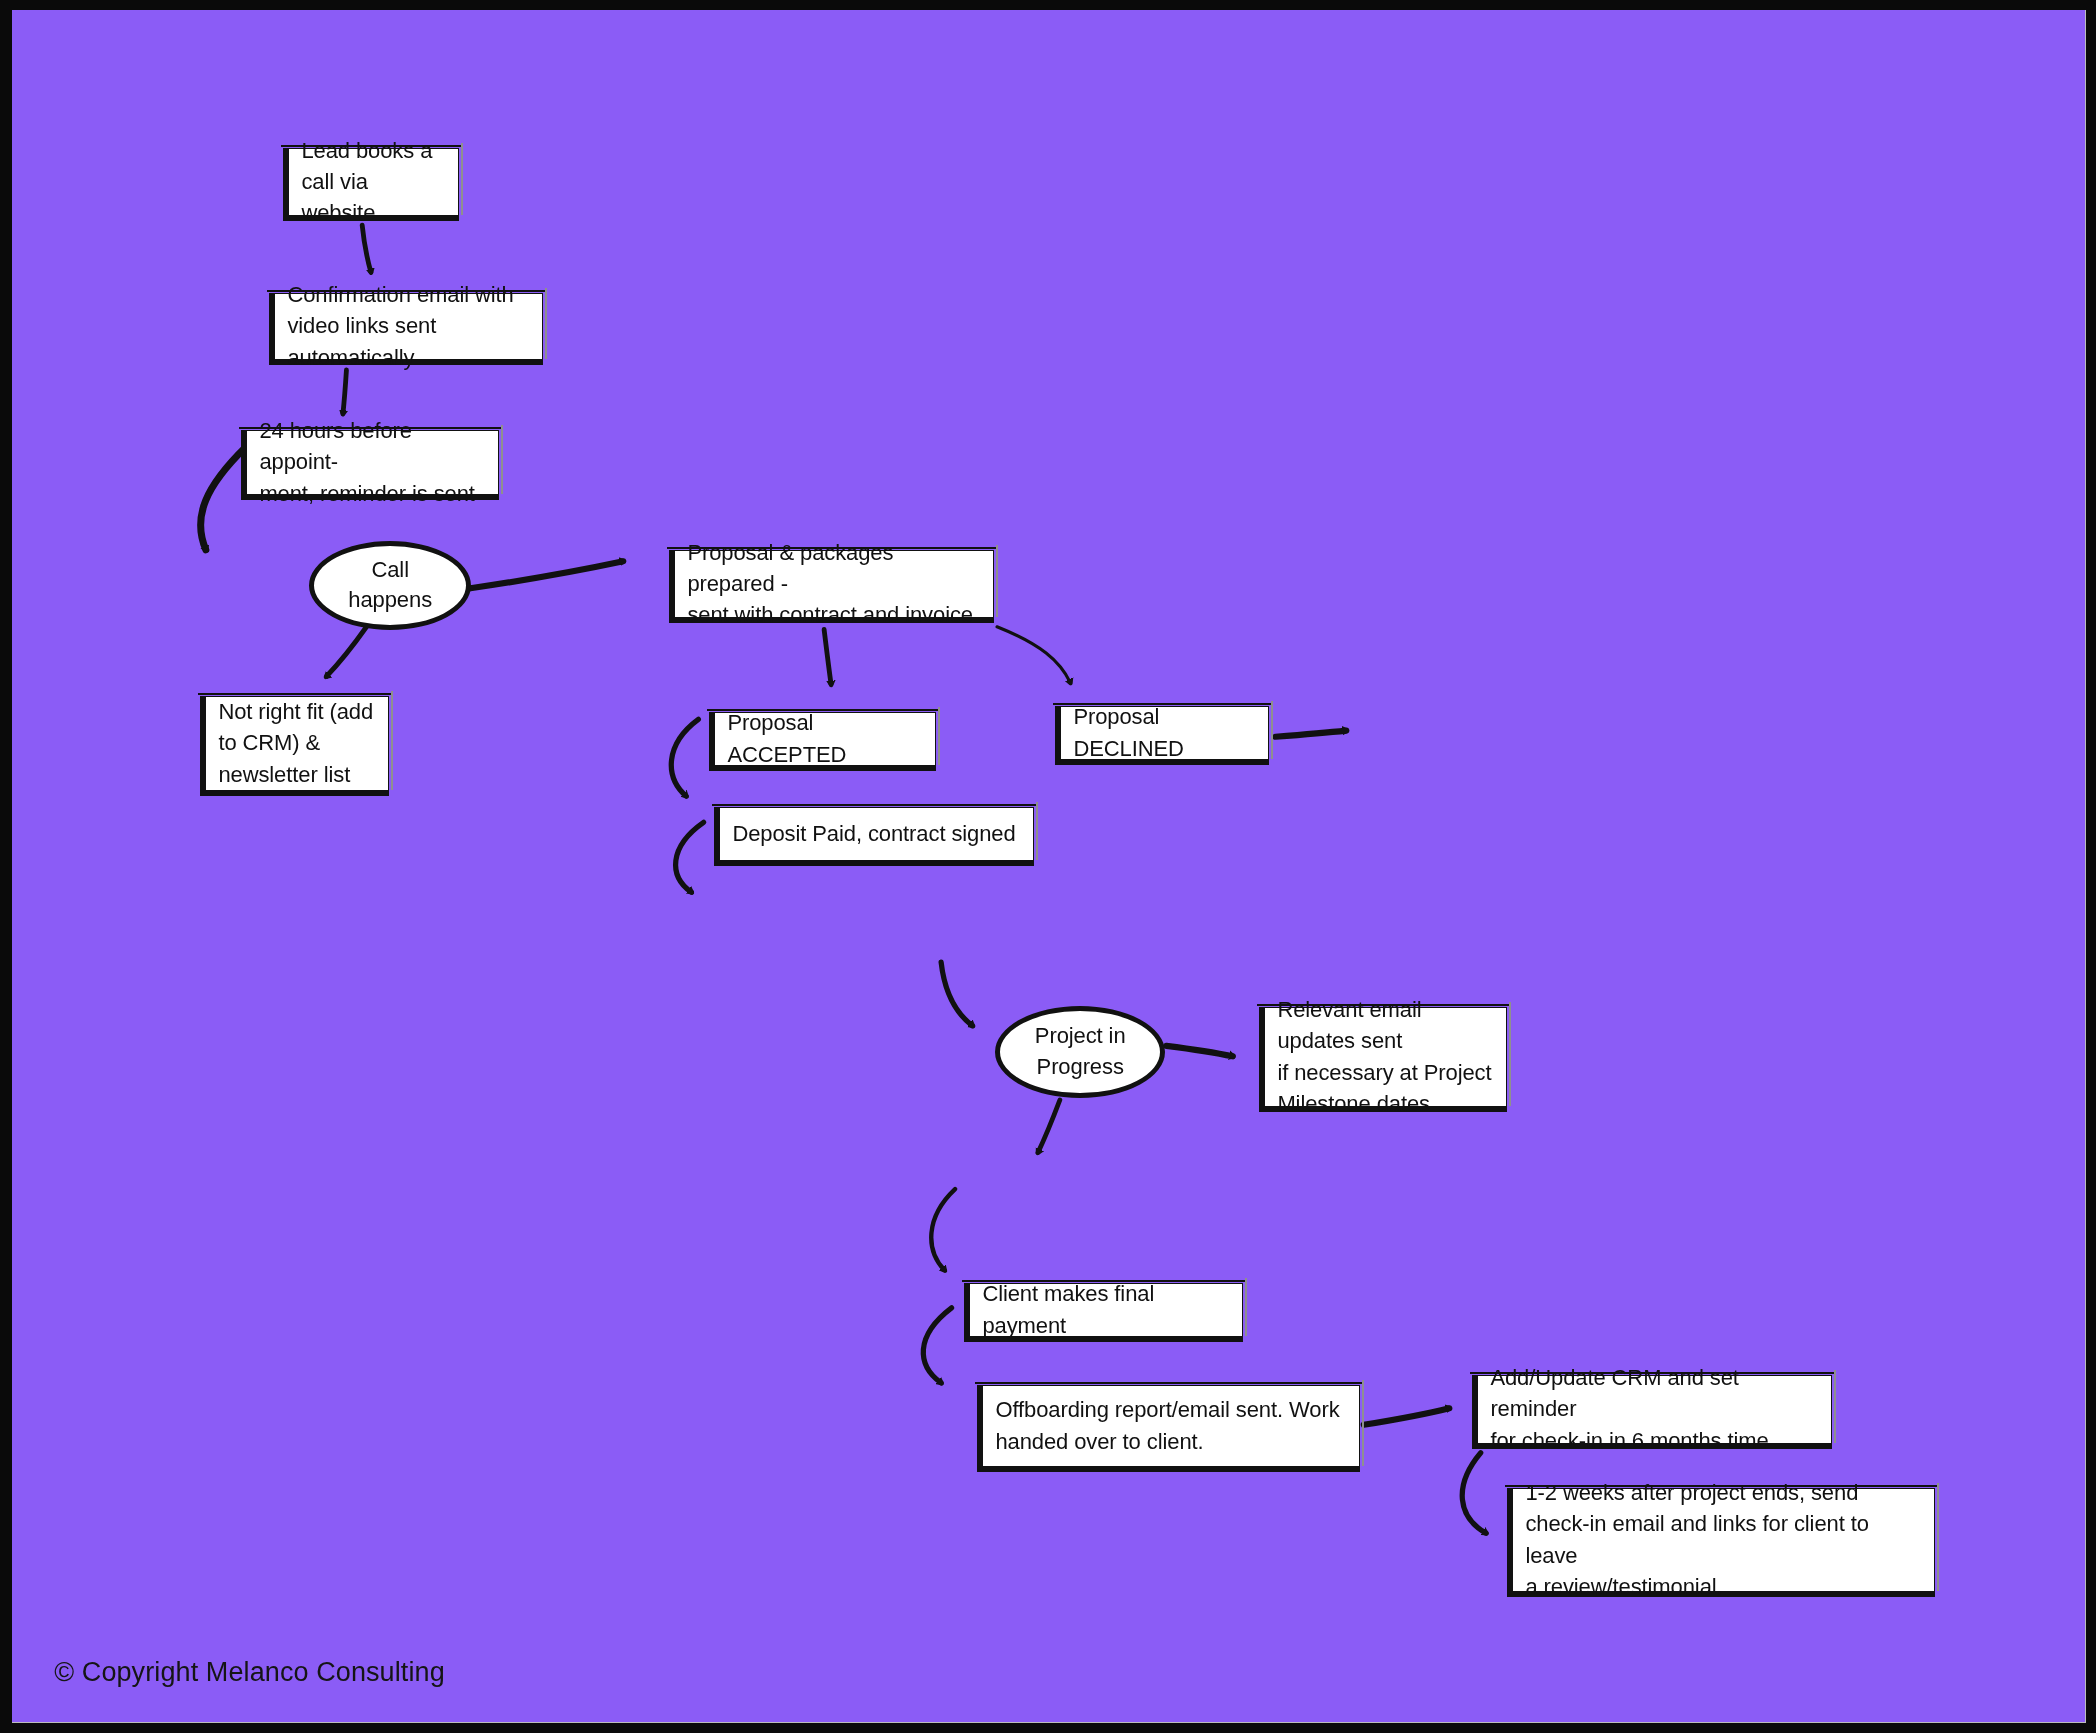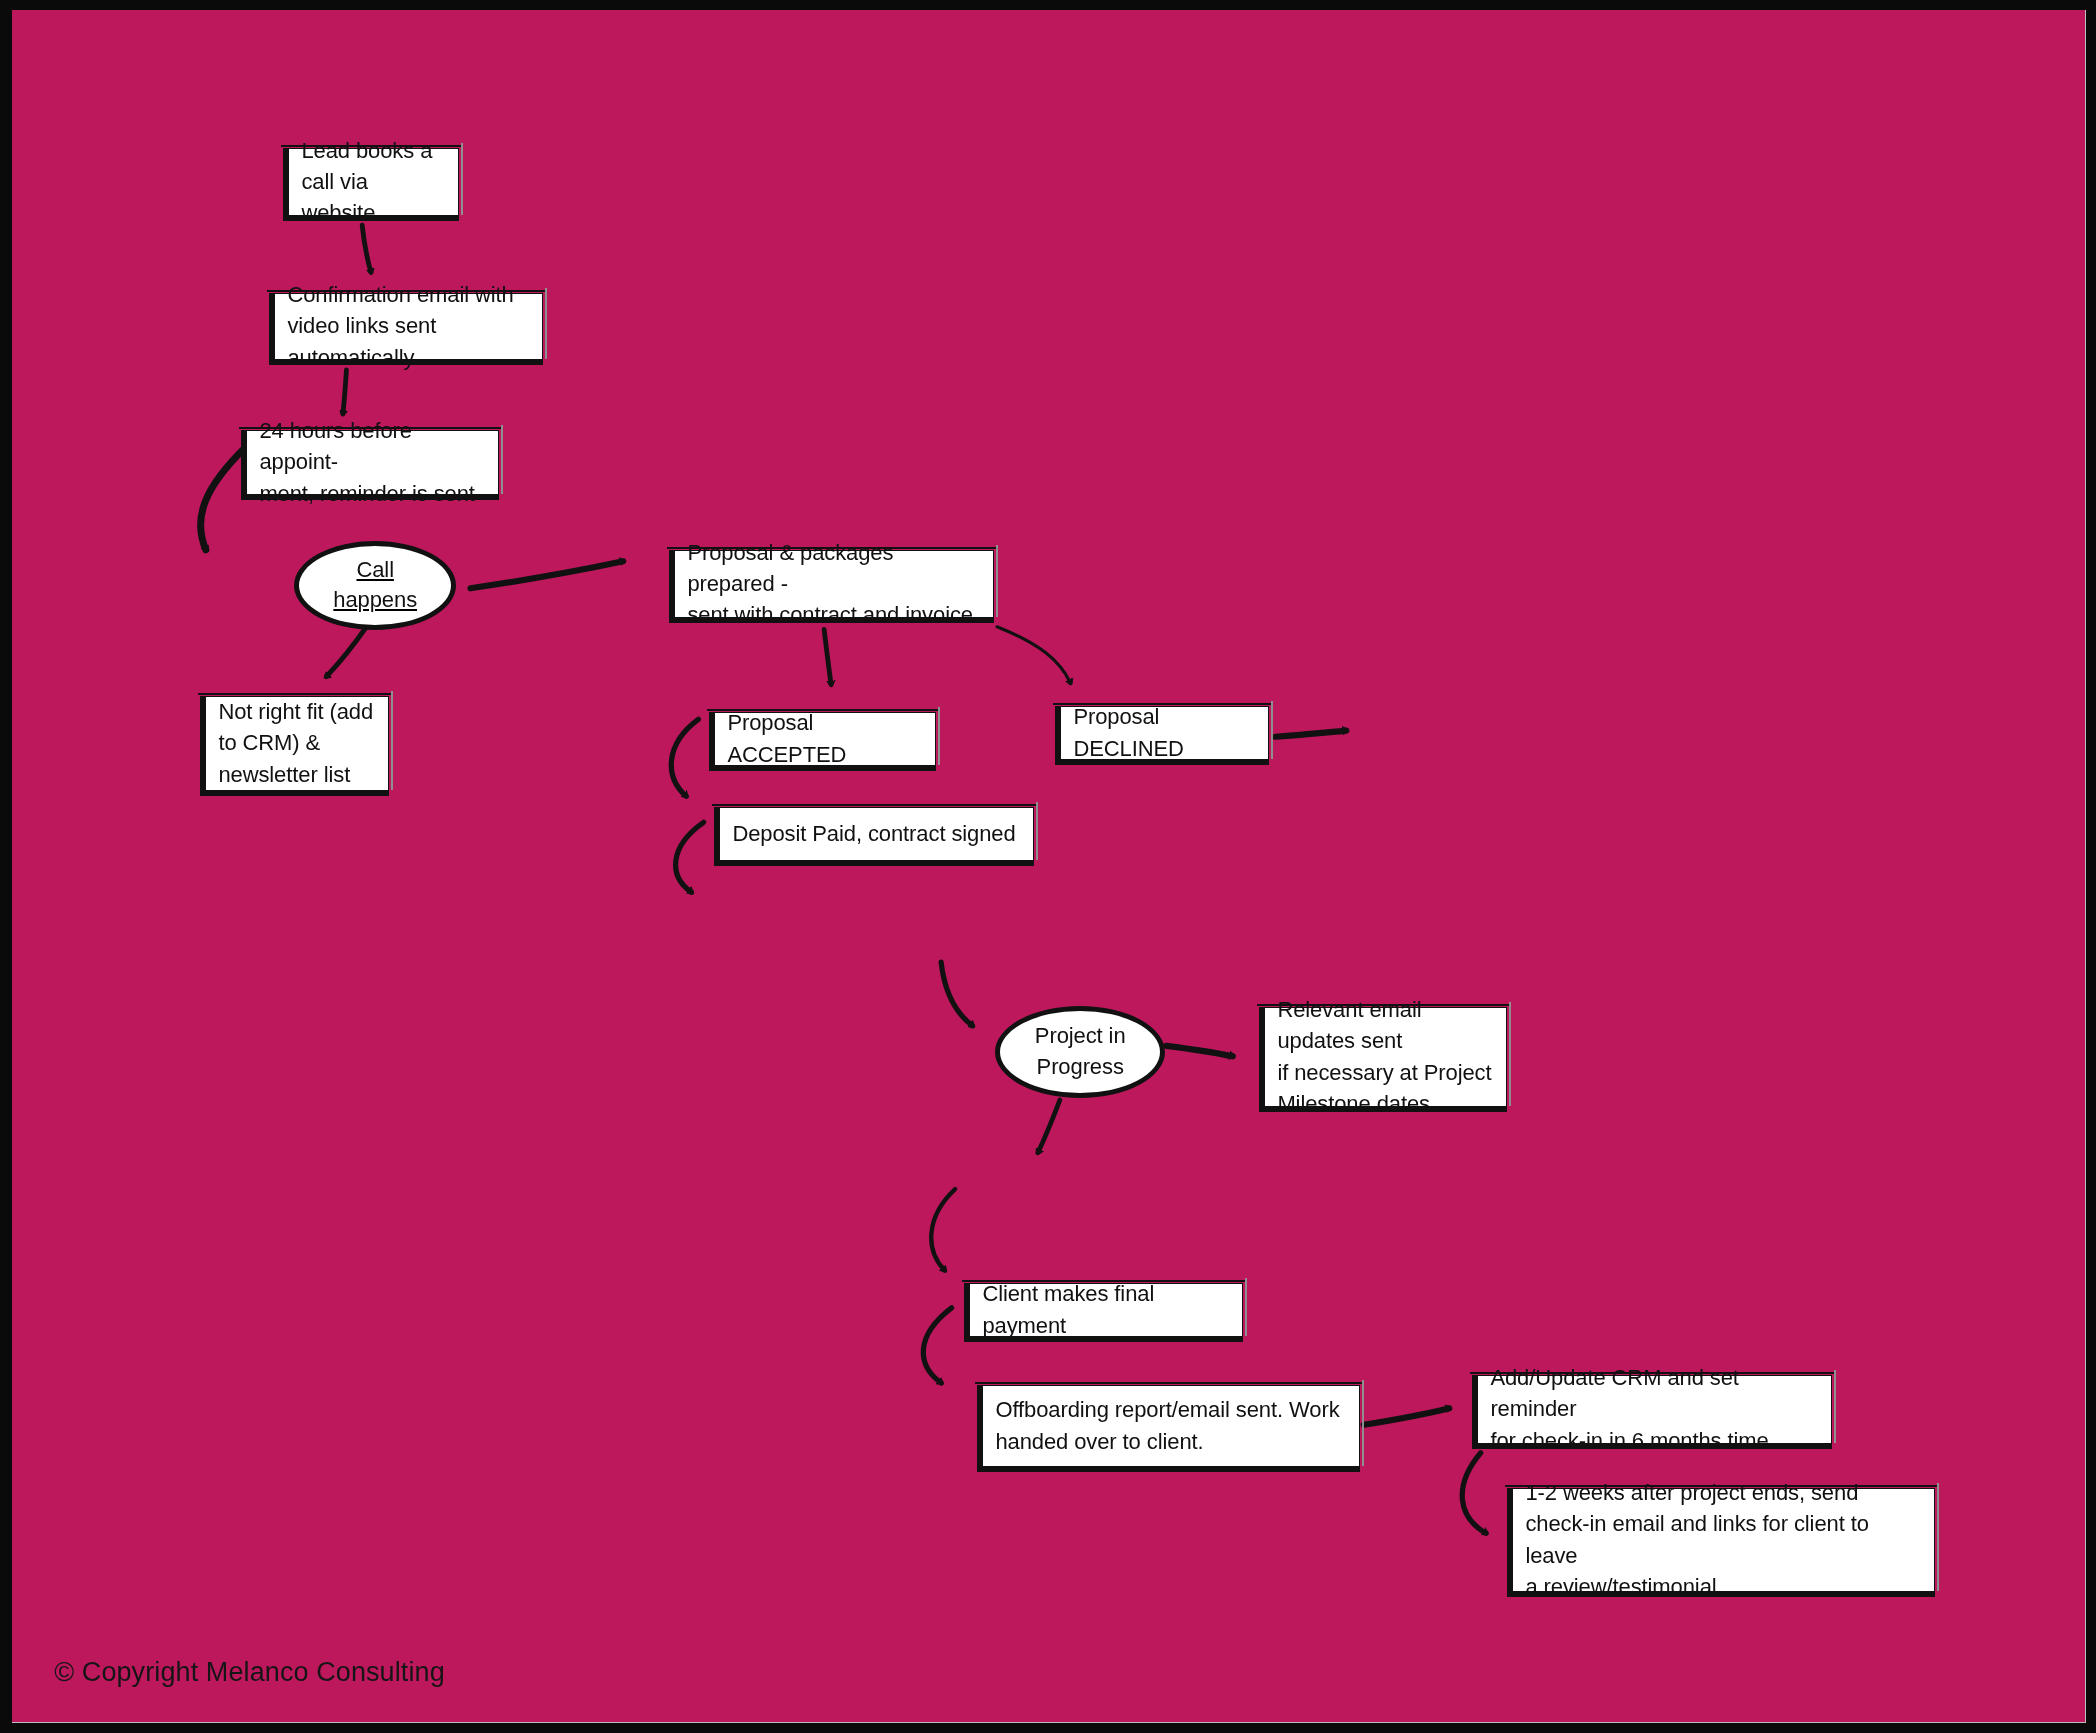--- a/index.html
+++ b/index.html
@@ -14,21 +14,21 @@
     background: #0a0a0a;
     overflow: hidden;
     font-family: "Liberation Sans", sans-serif;
   }
   #canvas {
     position: absolute;
     left: 12.2px;
     top: 9.6px;
     width: 2073px;
     height: 1712px;
-    background: #be185d;
+    background: #8b5cf6;
     border-right: 0.9px solid #bdbdbd;
     border-bottom: 0.9px solid #bdbdbd;
     overflow: hidden;
   }
   #edges {
     position: absolute;
     left: 0;
     top: 0;
     width: 2073px;
     height: 1712px;
@@ -164,21 +164,21 @@
         </div>
     </div>
 
     <div class="node box" style="left:229px; top:420px; width:258px; height:70px;">
       <div class="inner">
           <div class="label">24 hours before appoint-
 ment, reminder is sent</div>
         </div>
     </div>
 
-    <div class="node ellipse" style="left:282px; top:531px; width:162px; height:89px;text-decoration:underline;">
+    <div class="node ellipse" style="left:297px; top:531px; width:162px; height:89px;">
       <div class="inner">
           <div class="label">Call
 happens</div>
         </div>
     </div>
 
     <div class="node box" style="left:188px; top:686px; width:189px; height:100px;">
       <div class="inner">
           <div class="label">Not right fit (add
 to CRM) &amp;

